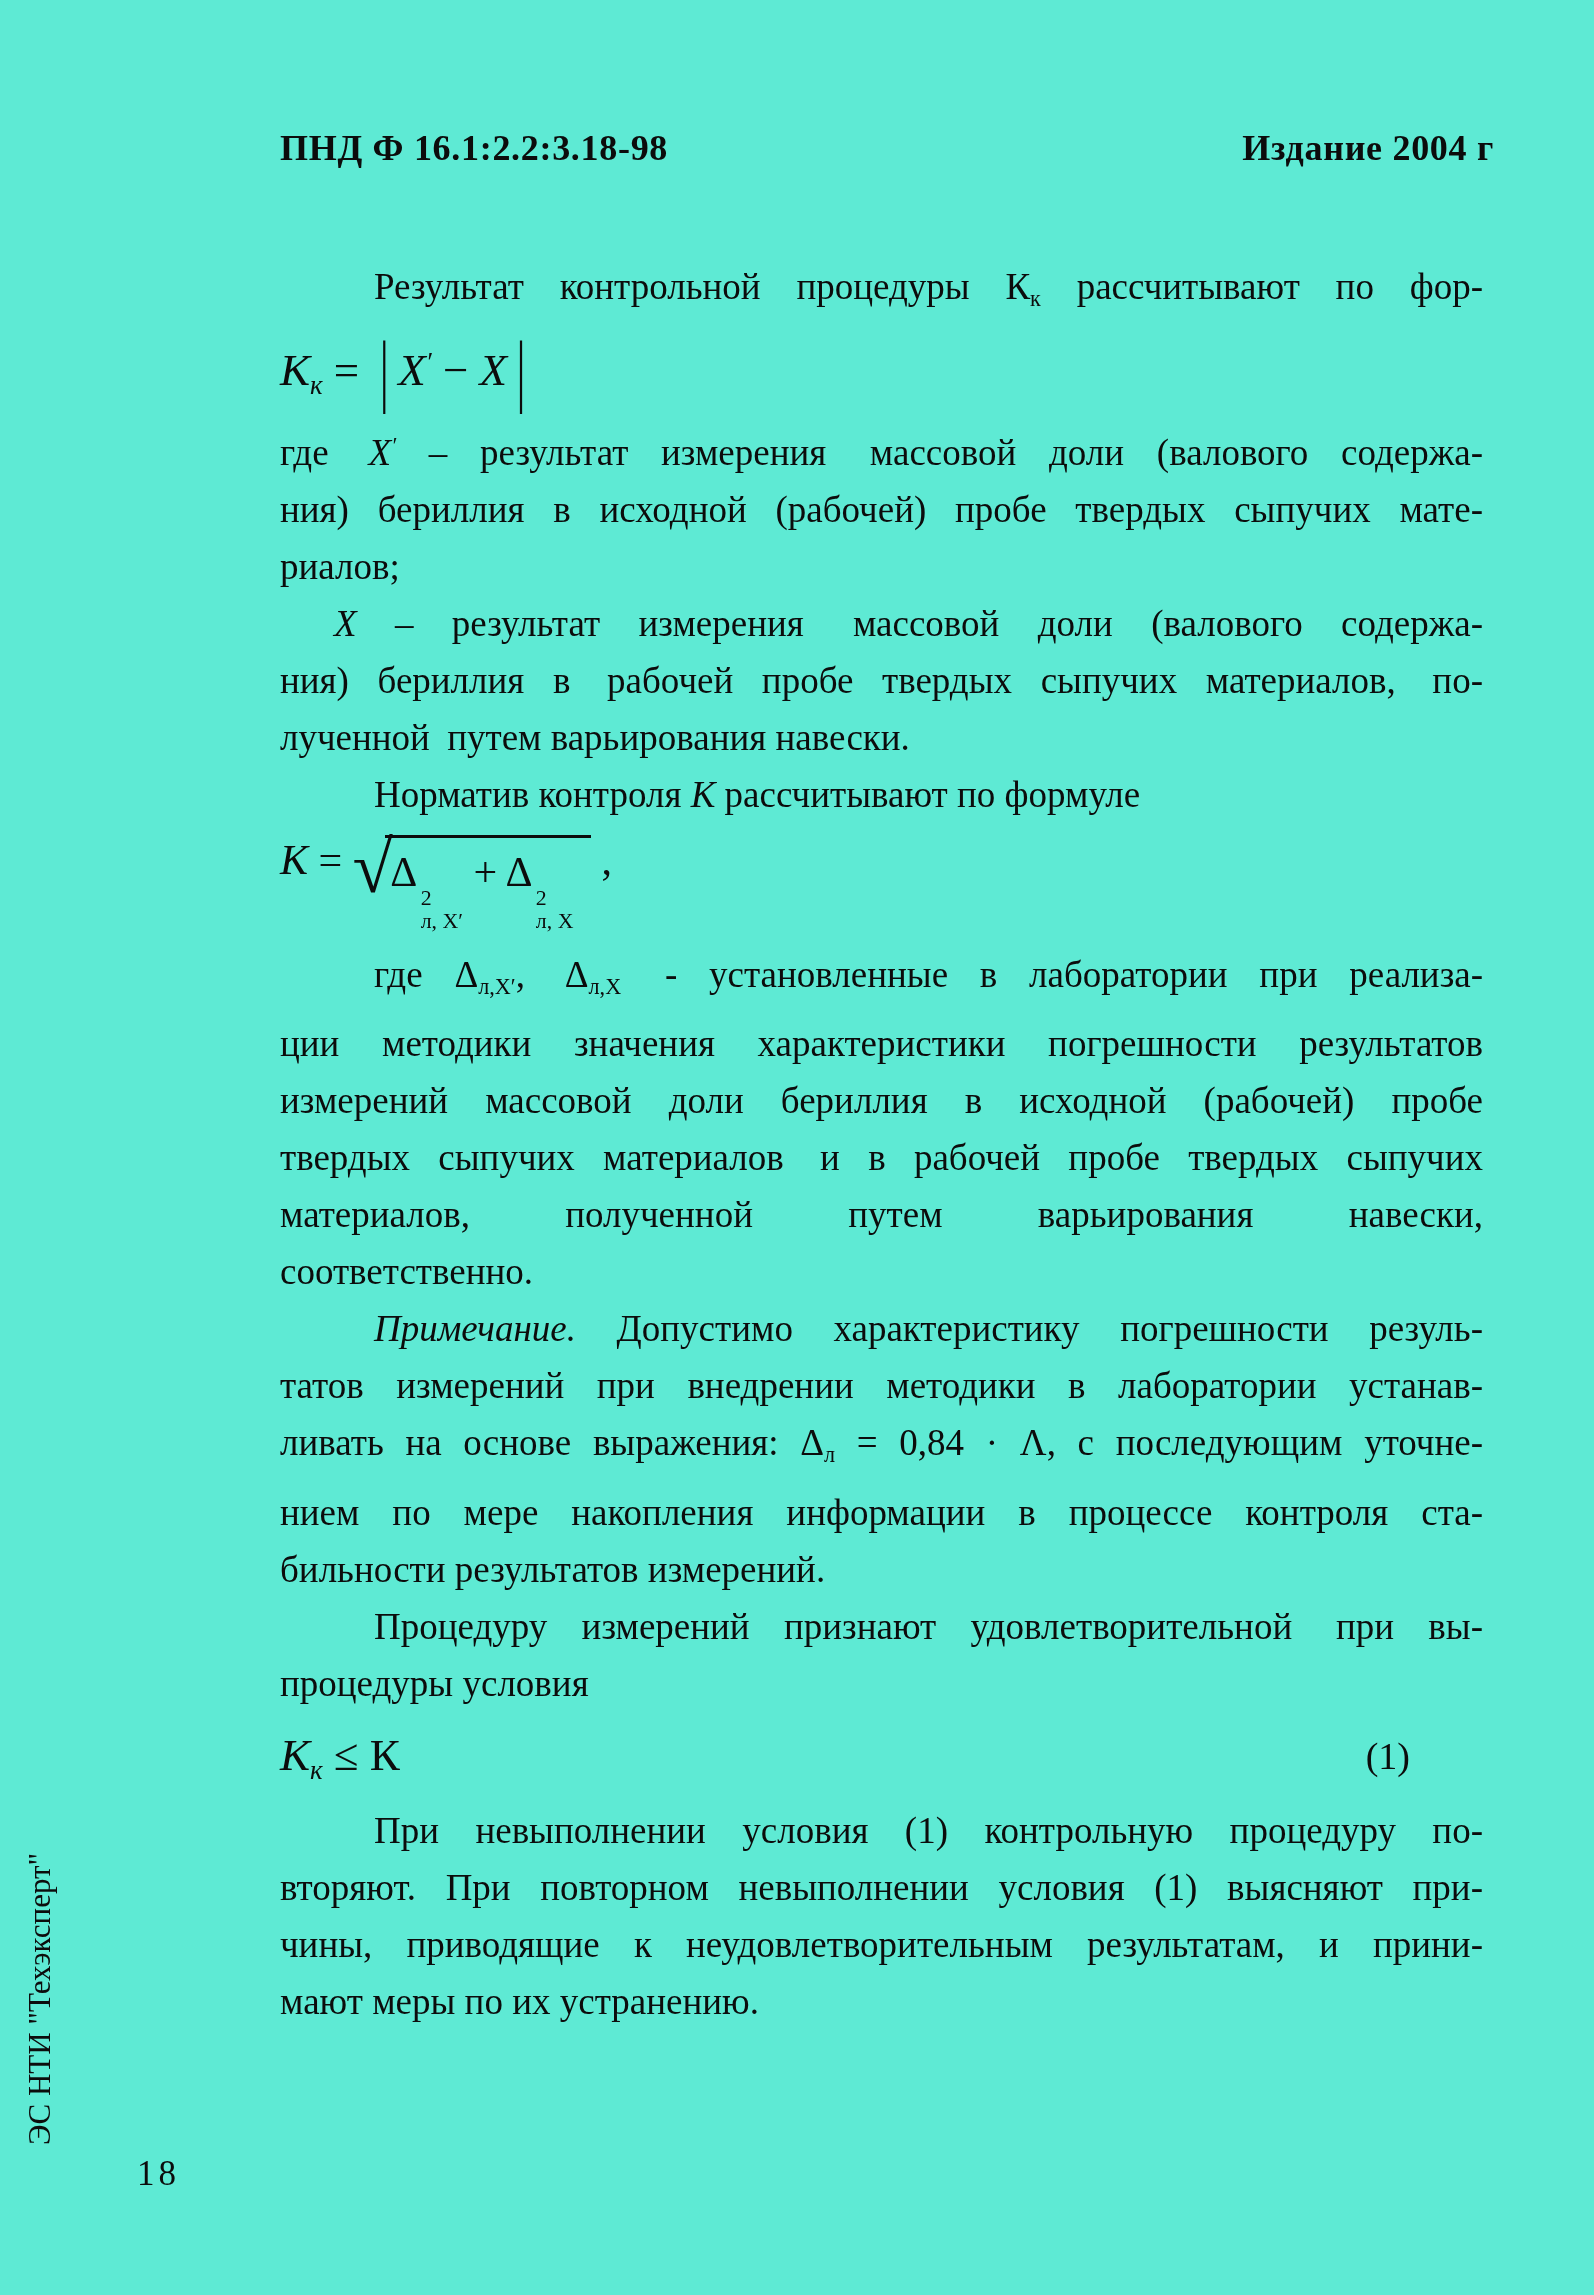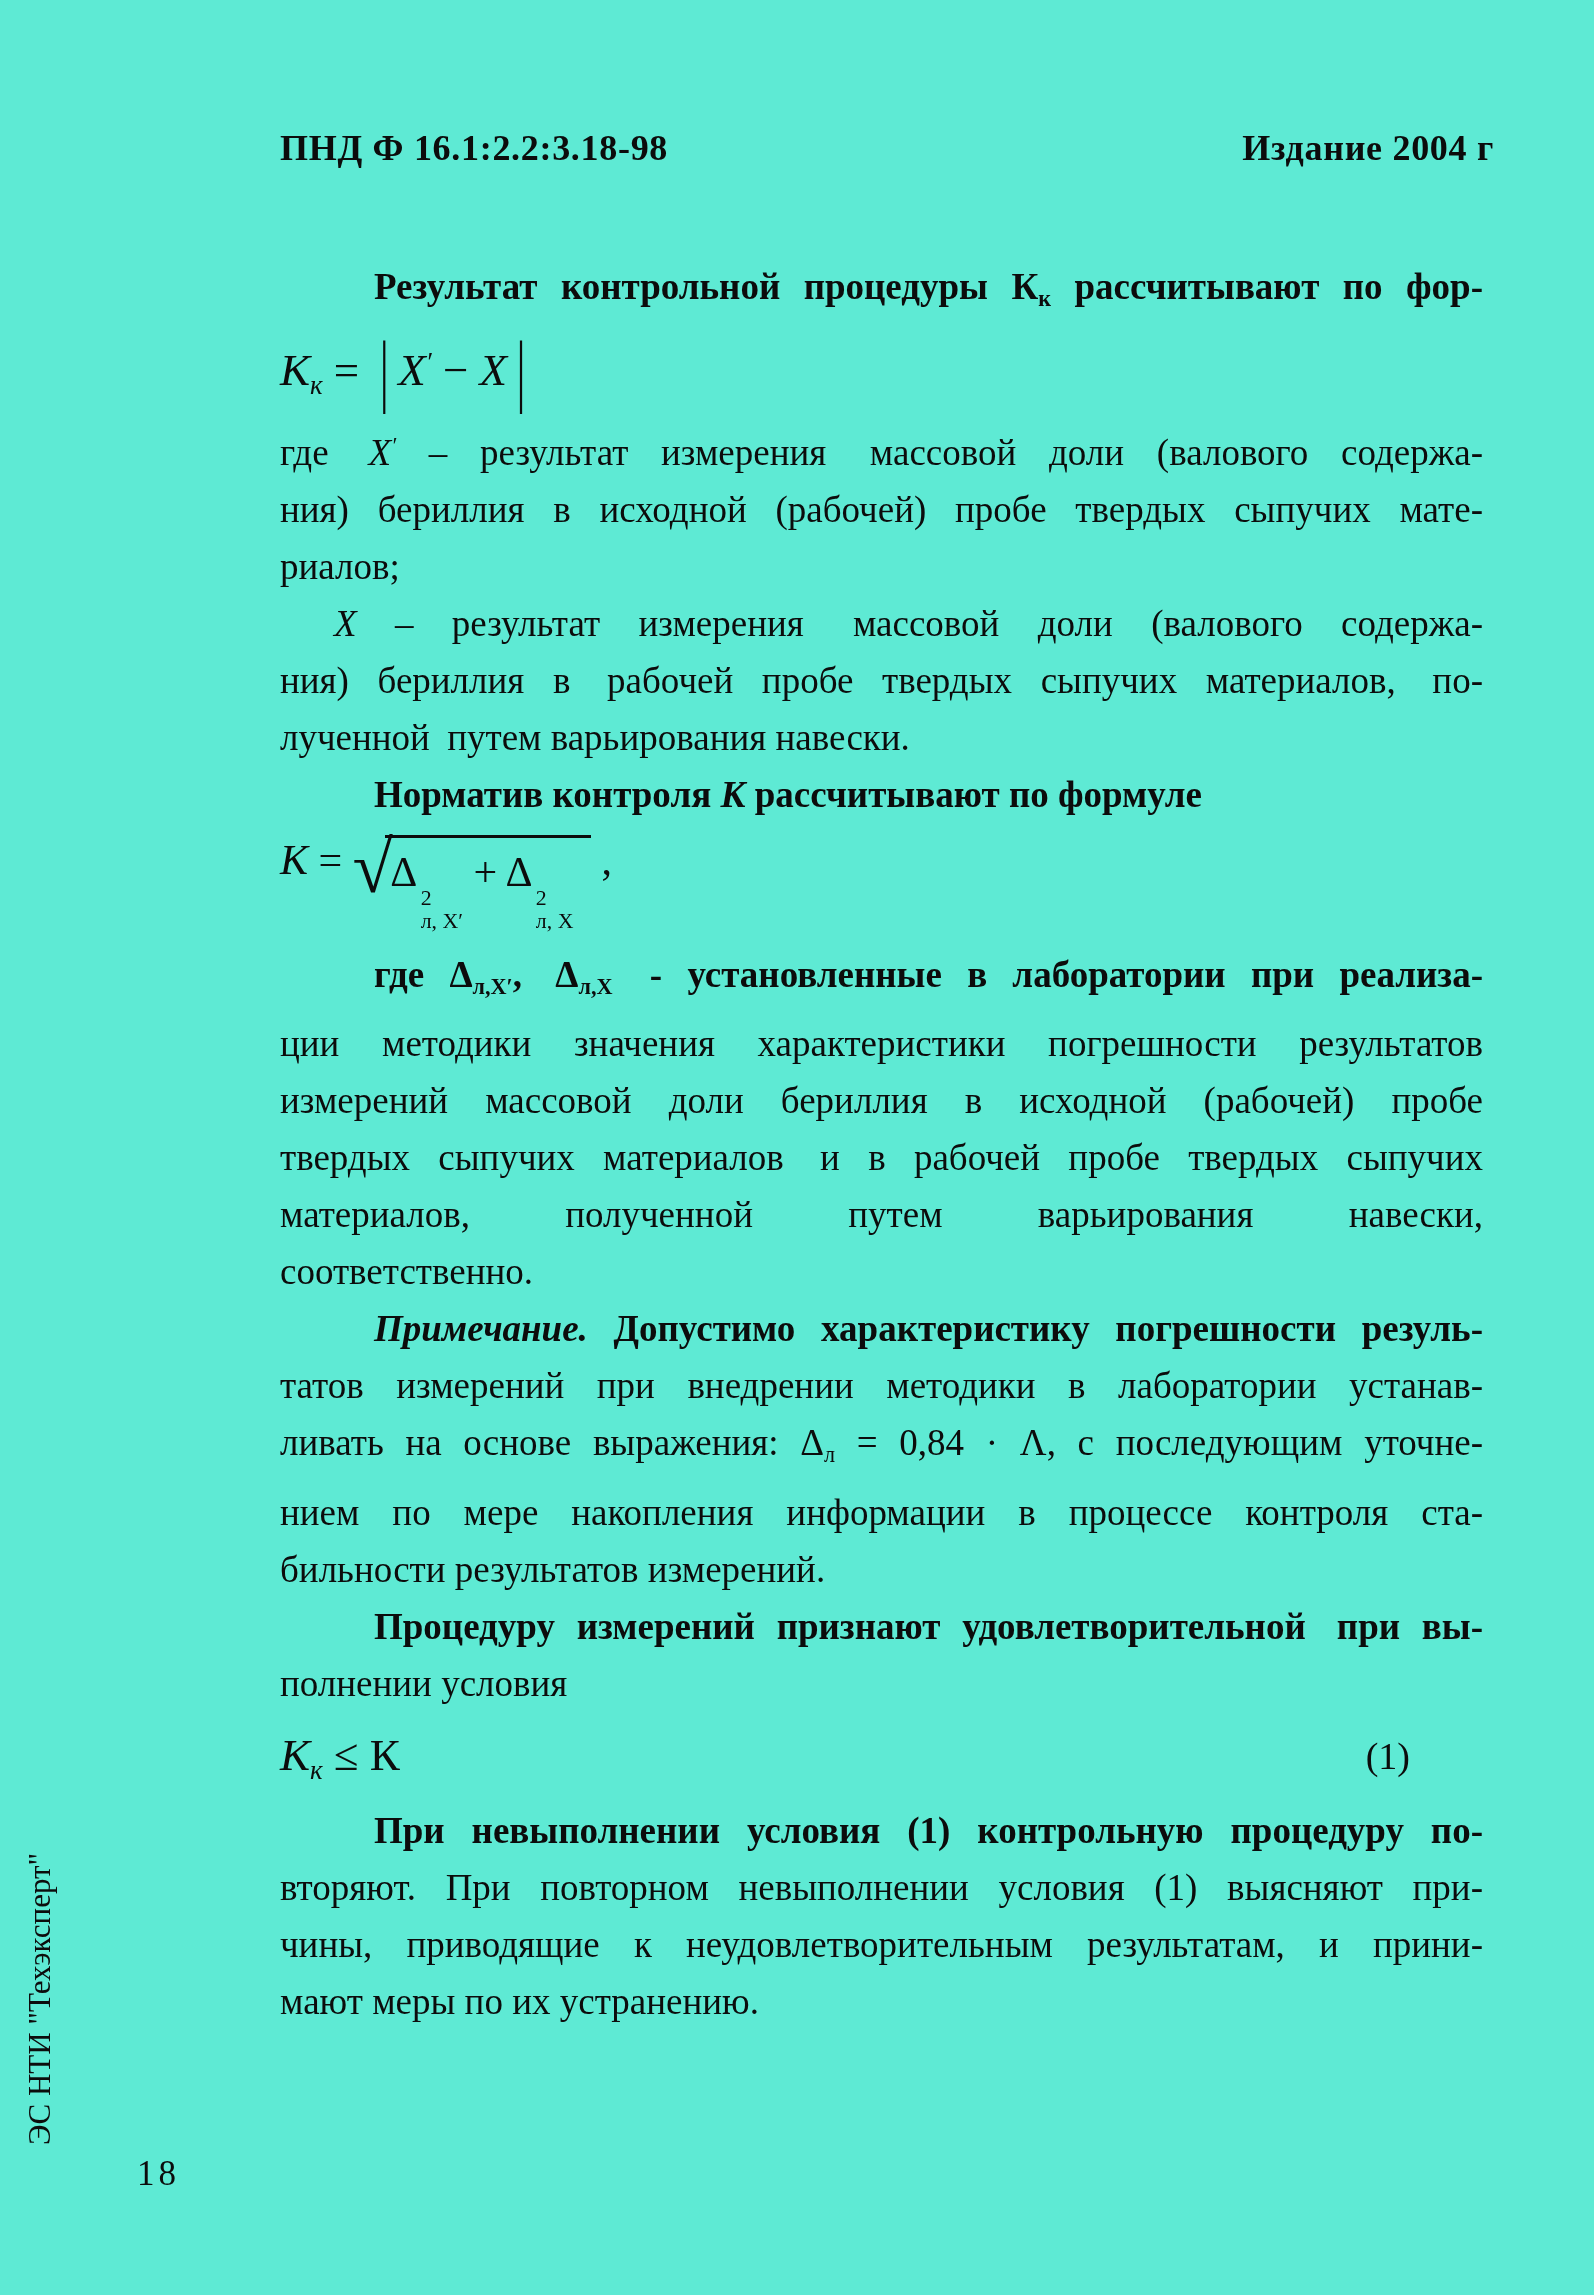--- a/index.html
+++ b/index.html
@@ -4,21 +4,21 @@
 <style>
   html,body{margin:0;padding:0;background:#d9d9d9;}
   .page{position:relative;width:1594px;height:2295px;background:#5eead4;
         font-family:"Liberation Serif","DejaVu Serif",serif;color:#0c0c0c;overflow:hidden;}
   .header{position:absolute;left:280px;right:100px;top:127px;display:flex;
           justify-content:space-between;font-size:36px;font-weight:700;letter-spacing:0.7px;}
   .body{position:absolute;left:280px;top:258px;width:1203px;font-size:37px;}
   .para{margin:0;}
   .line{line-height:57px;white-space:normal;}
   .j{text-align:justify;text-align-last:justify;}
-  .ind-lg{text-indent:94px;font-weight:bold;}
+  .ind-lg{text-indent:94px;}
   .ind-sm{text-indent:54px;}
   .it{font-style:italic;}
   .sb{font-size:0.60em;vertical-align:-0.32em;}
   .sp{font-size:0.60em;vertical-align:0.52em;}
   .vbar{display:inline-block;transform:scaleY(1.8);transform-origin:center;
         margin:0 9.4px;font-weight:400;}
   .gap{display:inline-block;height:0.7px;}
   .formula{position:relative;text-align:left;font-size:45px;margin:15px 0;line-height:1.25;}
   .formula.sqrtf{font-size:42px;margin:10.8px 0;}
   .formula .ref{position:absolute;right:73px;top:50%;transform:translateY(-50%);
@@ -82,21 +82,21 @@
       </div>
       <div class="para">
         <div class="line j ind-lg"><span class="it">Примечание.</span><span class=""> Допустимо характеристику погрешности резуль-</span></div>
         <div class="line j"><span class="">татов измерений при внедрении методики в лаборатории устанав-</span></div>
         <div class="line j"><span class="">ливать на основе выражения: Δ</span><span class="sb">л</span><span class=""> = 0,84 · Λ, с последующим уточне-</span></div>
         <div class="line j"><span class="">нием по мере накопления информации в процессе контроля ста-</span></div>
         <div class="line"><span class="">бильности результатов измерений.</span></div>
       </div>
       <div class="para">
         <div class="line j ind-lg"><span class="">Процедуру измерений признают удовлетворительной</span><span class="gap" style="width: 9.4px;"></span><span class=""> при вы-</span></div>
-        <div class="line"><span class="">полнении условия</span></div>
+        <div class="line"><span class="">процедуры условия</span></div>
       </div>
       <div class="formula plain"><span><span class="it">К</span><span class="it sb">к</span><span class=""> ≤ </span><span class="">К</span></span><span class="ref">(1)</span></div>
       <div class="para">
         <div class="line j ind-lg"><span class="">При невыполнении условия (1) контрольную процедуру по-</span></div>
         <div class="line j"><span class="">вторяют. При повторном невыполнении условия (1) выясняют при-</span></div>
         <div class="line j"><span class="">чины, приводящие к неудовлетворительным результатам, и прини-</span></div>
         <div class="line"><span class="">мают меры по их устранению.</span></div>
       </div>
     </div>
 

